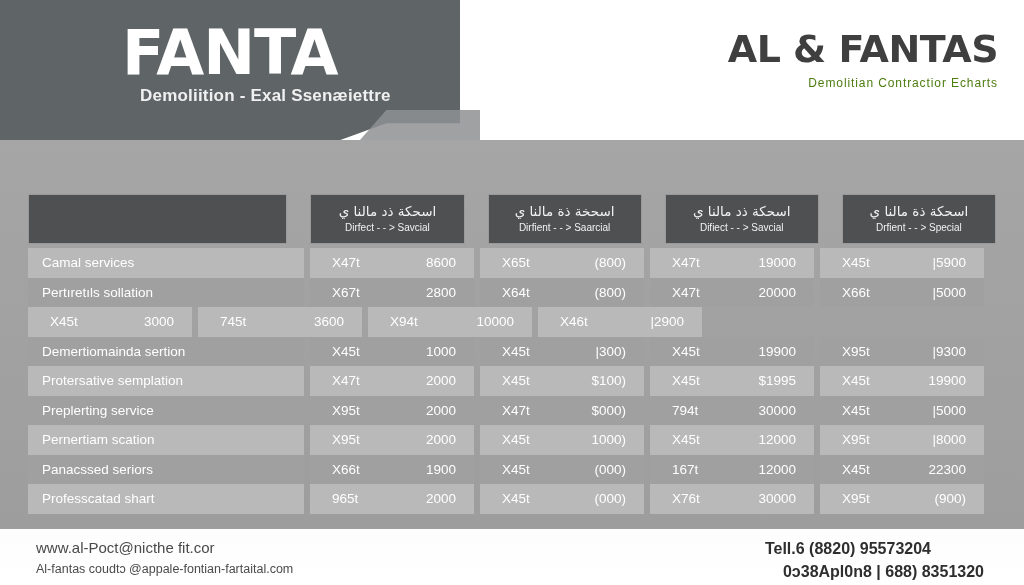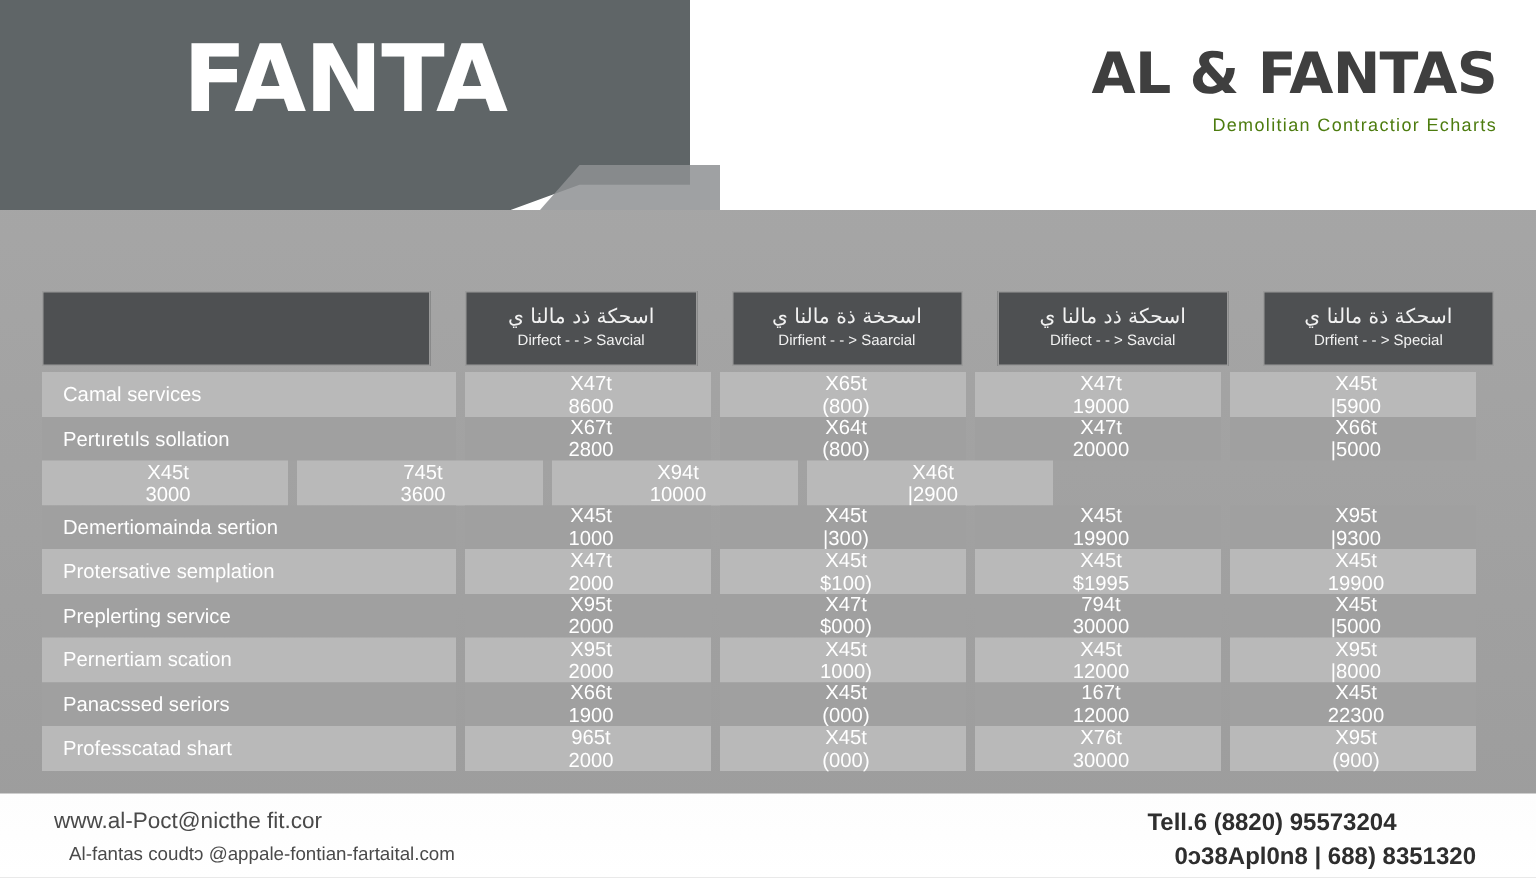--- a/index.html
+++ b/index.html
@@ -157,23 +157,22 @@
     align-items: center;
     color: #ffffff;
     font-size: 13.5px;
   }
   .cell.label-col {
     width: 276px;
     padding-left: 14px;
   }
   .cell.data-col {
     width: 164px;
-    justify-content: flex-end;
+    justify-content: space-between;
     padding: 0 18px 0 22px;
-    flex-direction: column;
   }
   .cell .code { font-size: 13.5px; }
   .cell .amt  { font-size: 13.5px; }
 
   
   .footer {
     position: absolute;
     left: 0; bottom: 0;
     width: 1024px;
     height: 56px;
@@ -184,35 +183,36 @@
     left: 36px; top: 8px;
     color: #4a4a4a;
   }
   .footer-right {
     position: absolute;
     right: 40px; top: 8px;
     text-align: left;
     color: #2e2e2e;
   }
   .f-line1 { font-size: 15px; line-height: 1.5; white-space: nowrap; }
-  .f-line2 { font-size: 12.5px; line-height: 1.5; white-space: nowrap; margin-left: 10px; }
+  .f-line2 { font-size: 12.5px; line-height: 1.5; white-space: nowrap; }
   .fr-line1 { font-size: 16px; font-weight: bold; line-height: 1.45; white-space: nowrap; }
   .fr-line2 { font-size: 16px; font-weight: bold; line-height: 1.45; white-space: nowrap; margin-left: 18px; }
 </style>
 </head>
 <body>
 
 <div id="page">
 
   <div class="header">
     <div class="header-dark2"></div>
     <div class="header-shadow"></div>
 
 
     <div class="brand-main">FANTA</div>
+    <div class="brand-tag">Demoliition - Exal Ssenæiettre</div>
 
     <div class="brand-right">
       <div class="brand-right-main">AL &amp; FANTAS</div>
       <div class="brand-right-tag">Demolitian Contractior Echarts</div>
     </div>
   </div>
 
   <div class="table-wrap">
     <div class="thead">
       <div class="th label-col"></div>

